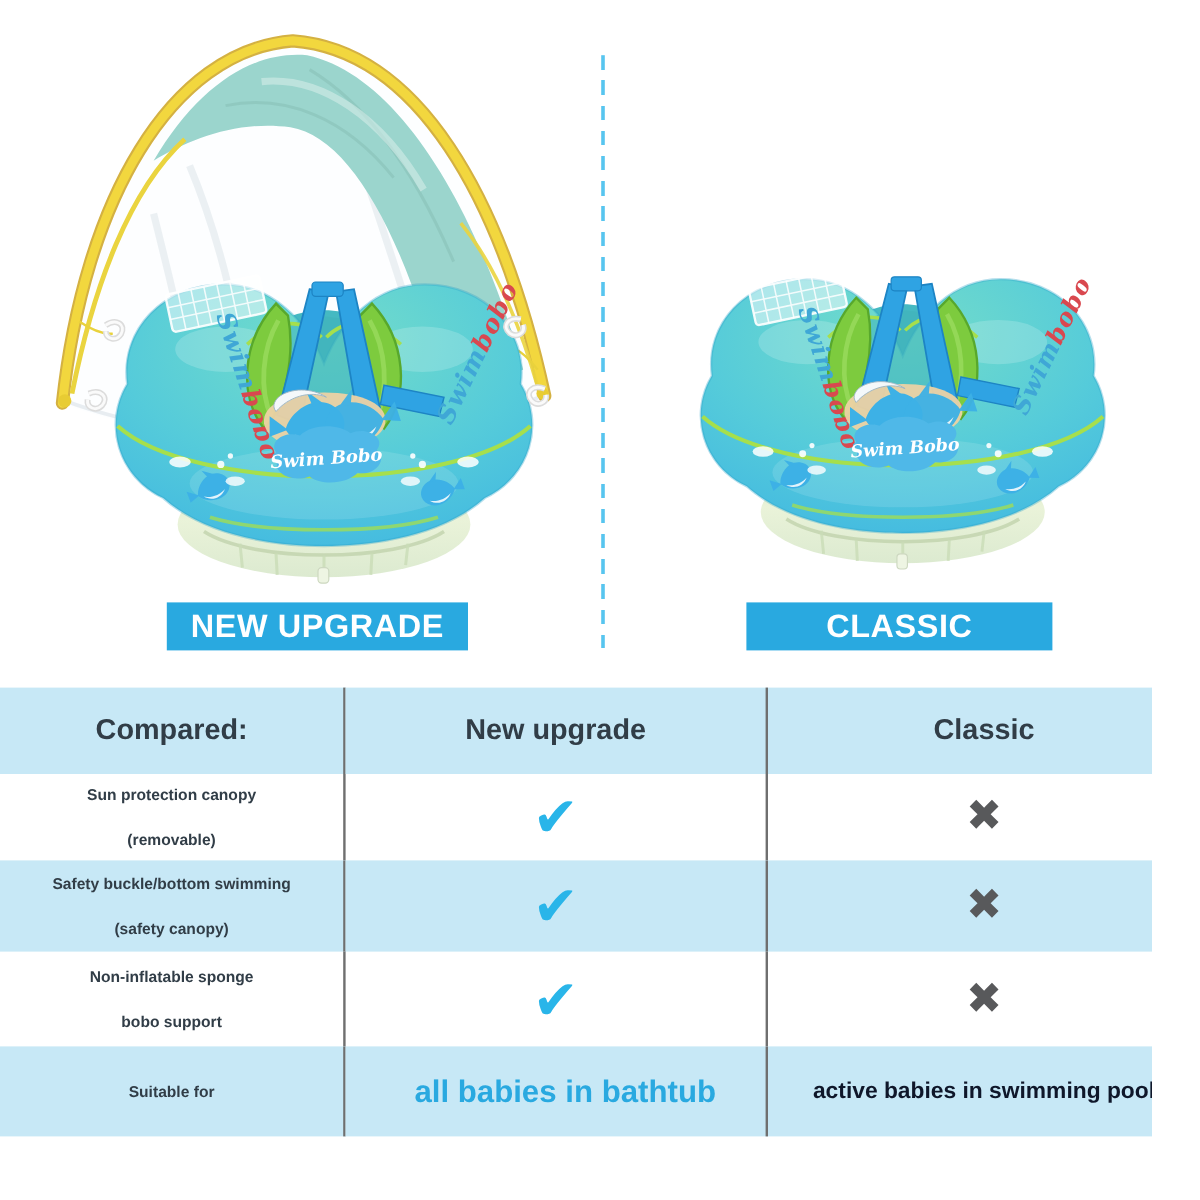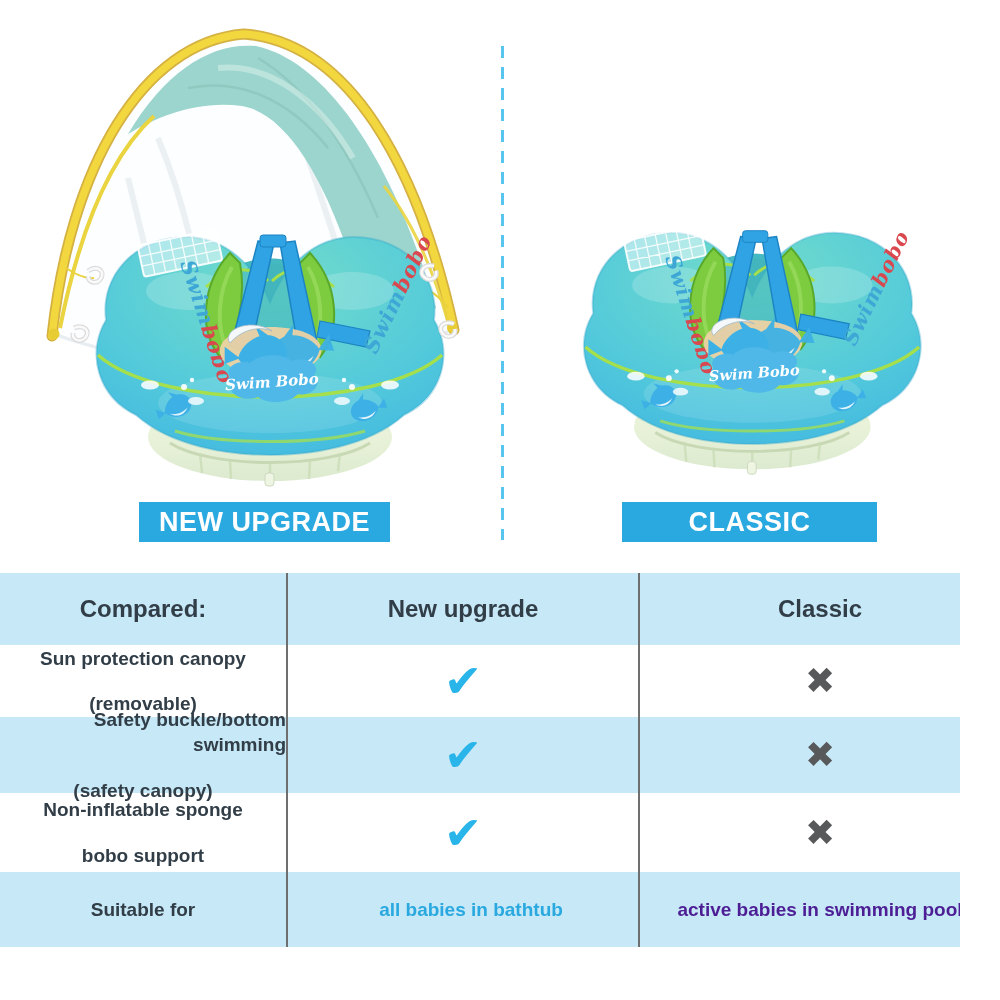--- a/index.html
+++ b/index.html
@@ -15,30 +15,30 @@
          display:flex;align-items:center;justify-content:center;
          font-size:27px;font-weight:bold;letter-spacing:.5px;}
   .badge-left{left:139px;width:251px;}
   .badge-right{left:622px;width:255px;}
 
   
   .cmp-table{position:absolute;left:0;top:573px;width:1000px;display:grid;
              grid-template-columns:288px 352px 360px;
              grid-template-rows:72px 72px 76px 79px 75px;}
   .cell{display:flex;flex-direction:column;align-items:center;justify-content:center;
-        text-align:right;color:#313d47;}
+        text-align:center;color:#313d47;}
   .band{background:#c7e8f6;}
   .sep{border-right:2px solid #6f6f6f;}
   .hdr{font-size:24px;font-weight:700;}
-  .lbl{font-size:19px;font-weight:600;line-height:1.32;gap:20px;}
+  .lbl{font-size:13px;font-weight:600;line-height:1.32;gap:20px;}
   .mark{font-family:"DejaVu Sans",sans-serif;line-height:1;}
   .mark-yes{color:#29b5e9;font-size:46px;}
   .mark-no{color:#58595b;font-size:36px;font-weight:bold;}
-  .val-new{font-size:19px;font-weight:700;color:#29a9e0;padding-left:16px;}
-  .val-classic{font-size:19px;font-weight:700;color:#4c1d95;}
+  .val-new{font-size:26px;font-weight:700;color:#29a9e0;padding-left:16px;}
+  .val-classic{font-size:19px;font-weight:700;color:#0f172a;}
 
   .script{font-family:"DejaVu Serif",serif;font-style:italic;font-weight:bold;}
 </style>
 </head>
 <body>
 
 <div class="stage">
 
   <svg width="0" height="0" style="position:absolute" aria-hidden="true">
     <defs>

